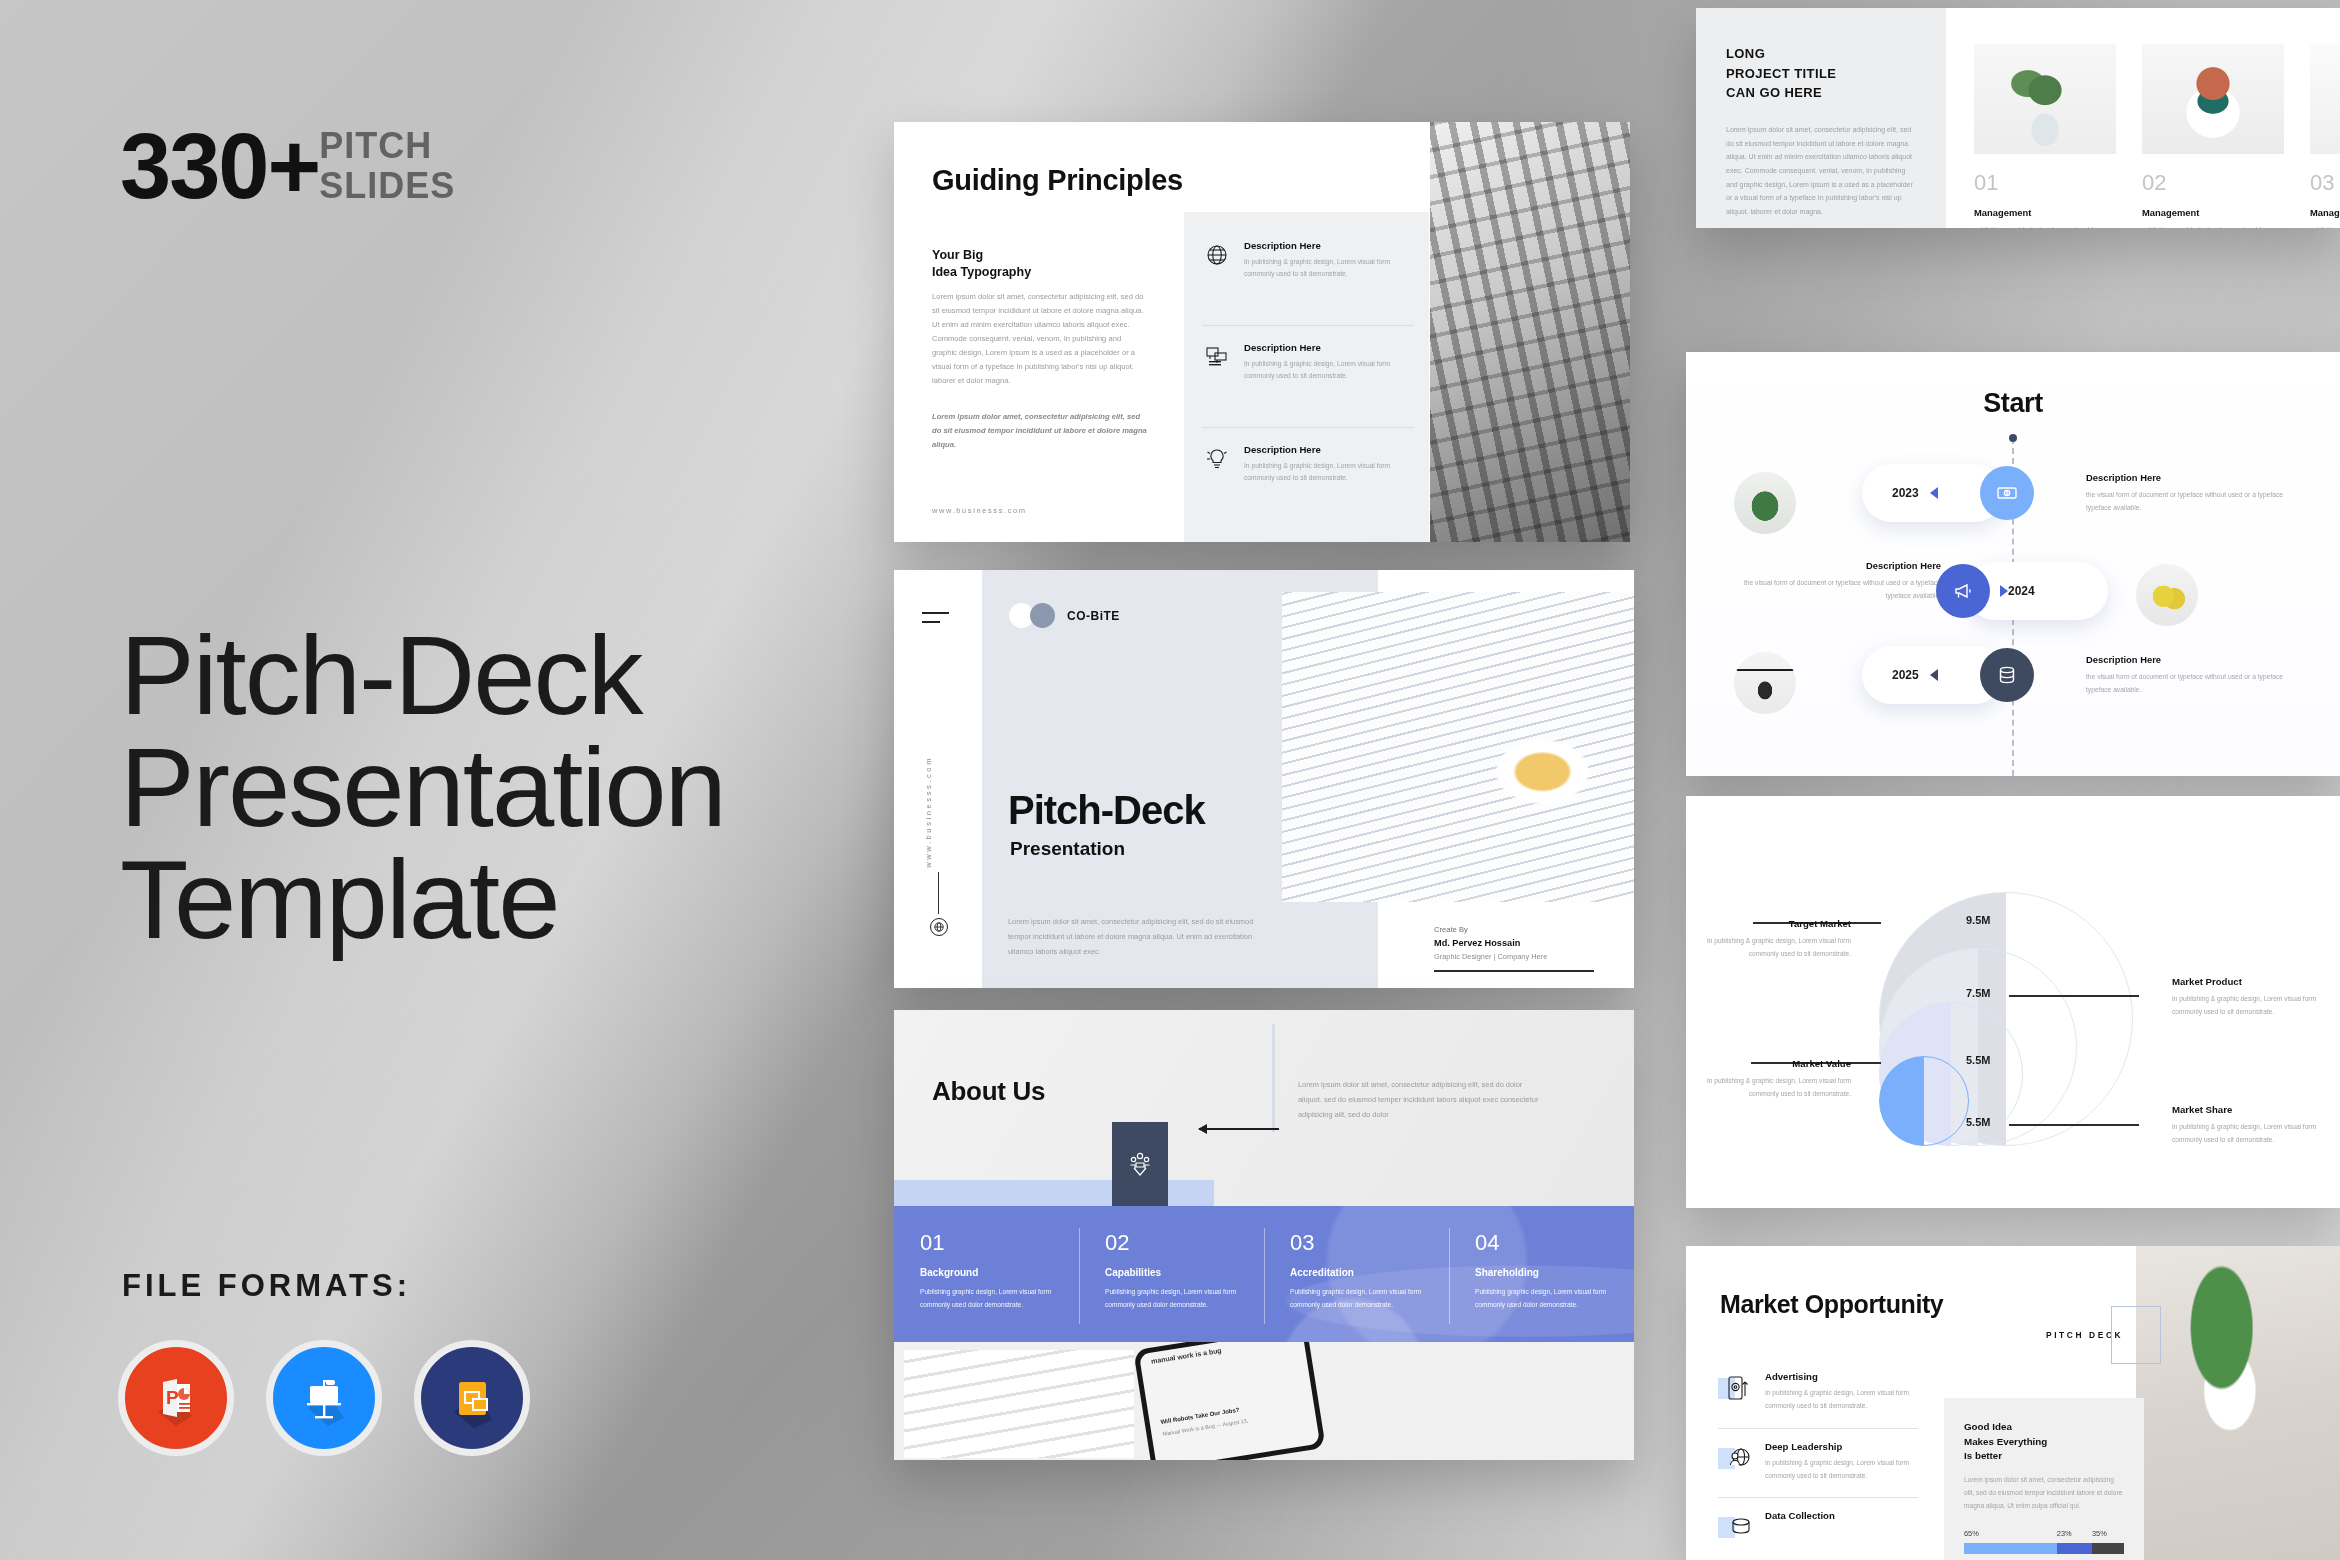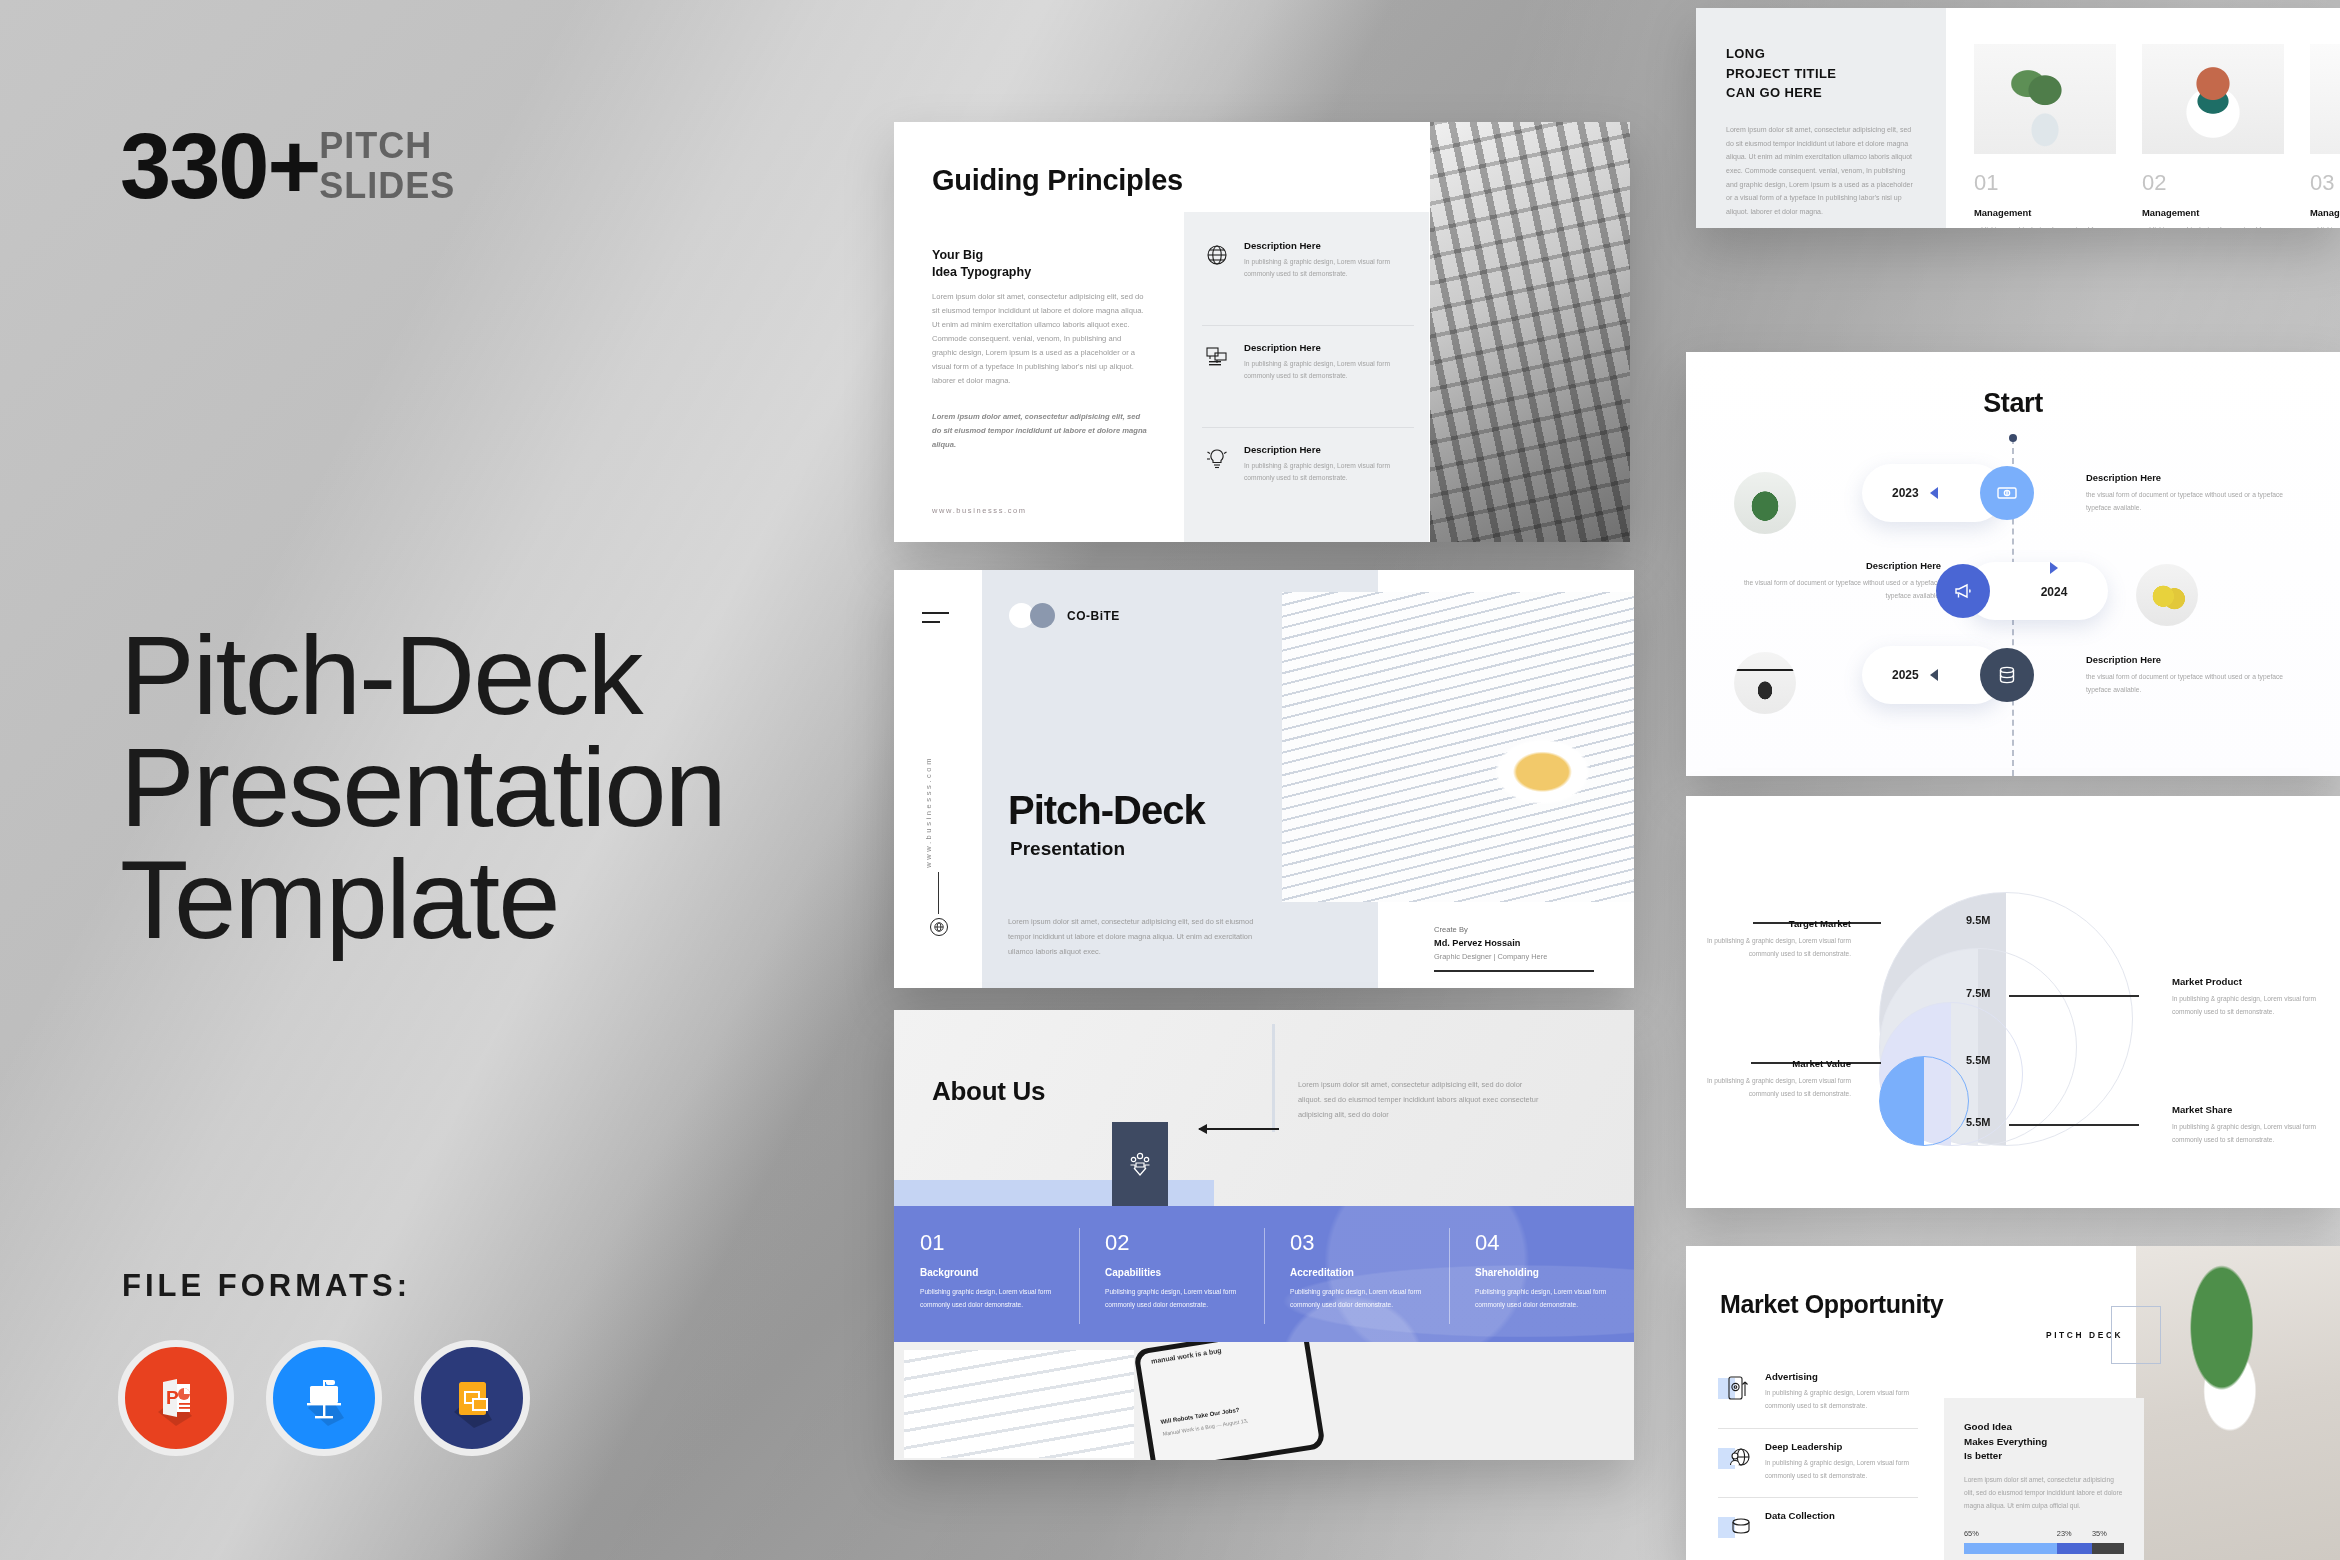--- a/index.html
+++ b/index.html
@@ -555,21 +555,21 @@
     <p>the visual form of document or typeface without used or a typeface typeface  available.</p>
   </div>
   <div class="st-row" style="left:250px; top:210px;">
     <div class="st-circ" style="background:#4a66d4; z-index:2;">
       <svg width="24" height="24" viewBox="0 0 24 24" fill="none" stroke="#fff" stroke-width="1.4">
         <path d="M5 10 v4 h3 l8 4 V6 l-8 4 z"></path>
           <path d="M7.5 14.5 v4"></path>
           <path d="M18.5 10.5 a2.5 2.5 0 0 1 0 3"></path>
       </svg>
     </div>
-    <div class="st-pill" style="width:142px; margin-left:-24px; padding-left:34px; gap:11px;flex-direction:column;">
+    <div class="st-pill" style="width:142px; margin-left:-24px; padding-left:34px; ">
       <span class="st-tri" style="border-left:8px solid #4a66d4;"></span>
       <span class="st-year">2024</span>
     </div>
   </div>
   <div class="st-thumb" style="left:450px; top:212px; position:absolute;">
       <div class="ph-cact"></div>
     </div>
 
   <div class="st-thumb" style="left:48px; top:300px; position:absolute;">
       <div class="ph-lamp"></div>

